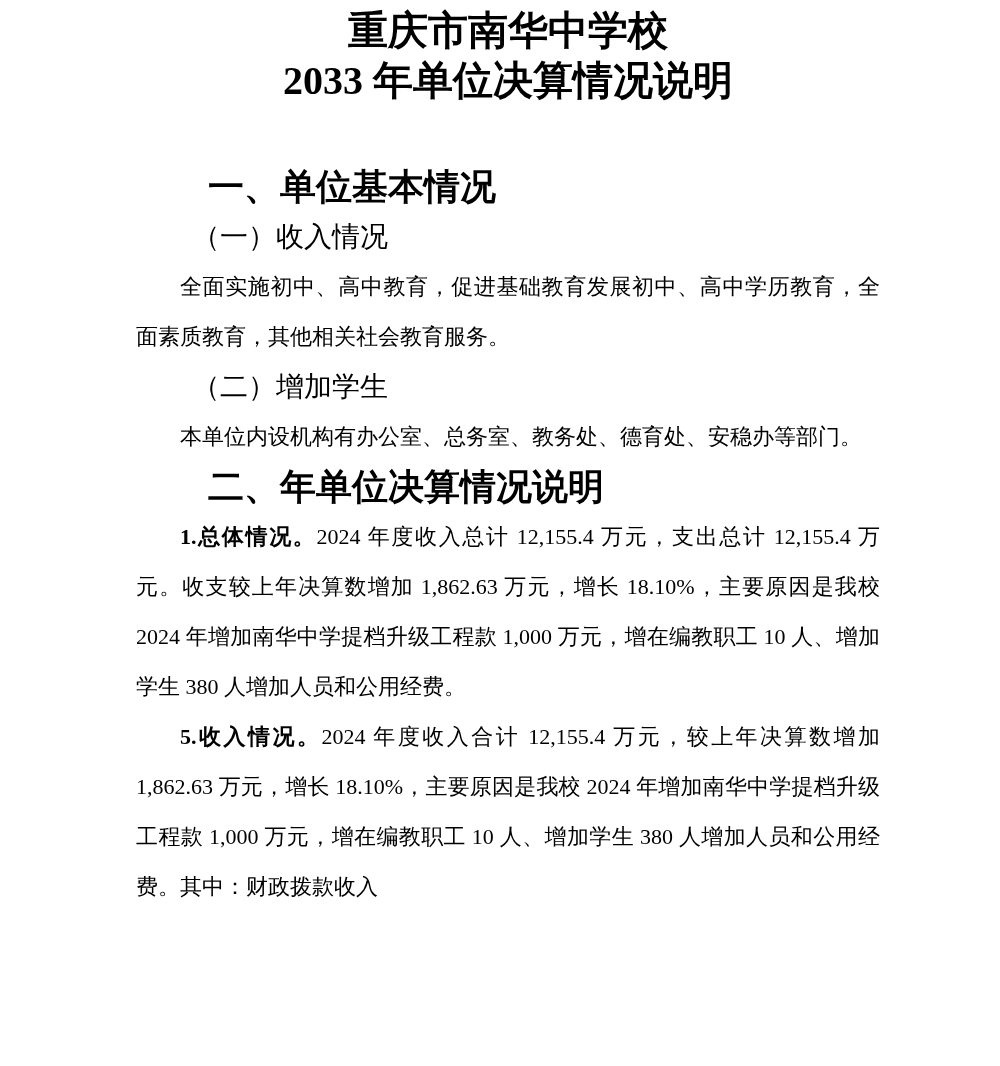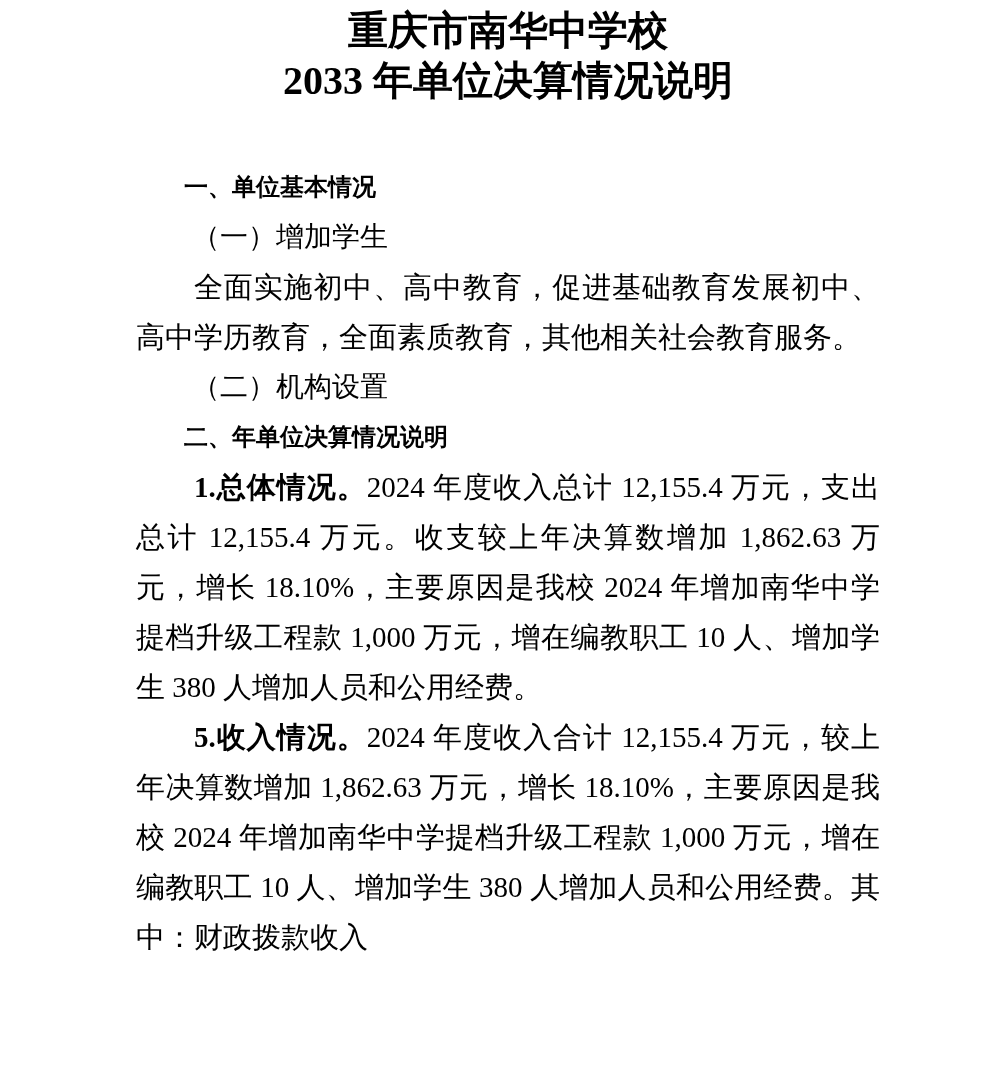--- a/index.html
+++ b/index.html
@@ -22,62 +22,63 @@
     text-align: center;
     font-size: 40px;
     line-height: 50px;
     font-weight: bold;
     font-family: "Liberation Serif", serif;
   }
   .heading-1 {
     margin: 0;
     font-family: "Liberation Sans", sans-serif;
     font-weight: bold;
-    font-size: 24px;
+    font-size: 36px;
     line-height: 50px;
     text-indent: 2em;
     white-space: nowrap;
   }
   .heading-1.first { margin-top: 56px; }
   .heading-2 {
     margin: 0;
     font-family: "Liberation Serif", serif;
     font-weight: normal;
     font-size: 28px;
     line-height: 50px;
     text-indent: 2em;
     white-space: nowrap;
   }
   .body-para {
     margin: 0;
     font-family: "Liberation Serif", serif;
-    font-size: 29px;
+    font-size: 22px;
     line-height: 50px;
     text-indent: 2em;
     text-align: justify;
     text-justify: inter-character;
   }
   .lead-bold { font-weight: bold; margin-top: 6px; }
 </style>
 </head>
 <body>
 
 <div class="page">
 
   <h1 class="doc-title">重庆市南华中学校</h1>
   <h1 class="doc-title">2033 年单位决算情况说明</h1>
 
   <h2 class="heading-1 first">一、单位基本情况</h2>
 
-  <h3 class="heading-2">（一）增加学生</h3>
+  <h3 class="heading-2">（一）收入情况</h3>
 
   <p class="body-para">全面实施初中、高中教育，促进基础教育发展初中、高中学历教育，全面素质教育，其他相关社会教育服务。</p>
 
-  <h3 class="heading-2">（二）机构设置</h3>
+  <h3 class="heading-2">（二）增加学生</h3>
 
+  <p class="body-para">本单位内设机构有办公室、总务室、教务处、德育处、安稳办等部门。</p>
 
   <h2 class="heading-1">二、年单位决算情况说明</h2>
 
 
   <p class="body-para"><span class="lead-bold">1.总体情况。</span><span>2024 年度收入总计 12,155.4 万元，支出总计 12,155.4 万元。收支较上年决算数增加 1,862.63 万元，增长 18.10%，主要原因是我校 2024 年增加南华中学提档升级工程款 1,000 万元，增在编教职工 10 人、增加学生 380 人增加人员和公用经费。</span></p>
 
   <p class="body-para"><span class="lead-bold">5.收入情况。</span><span>2024 年度收入合计 12,155.4 万元，较上年决算数增加 1,862.63 万元，增长 18.10%，主要原因是我校 2024 年增加南华中学提档升级工程款 1,000 万元，增在编教职工 10 人、增加学生 380 人增加人员和公用经费。其中：财政拨款收入</span></p>
 
 </div>
 

